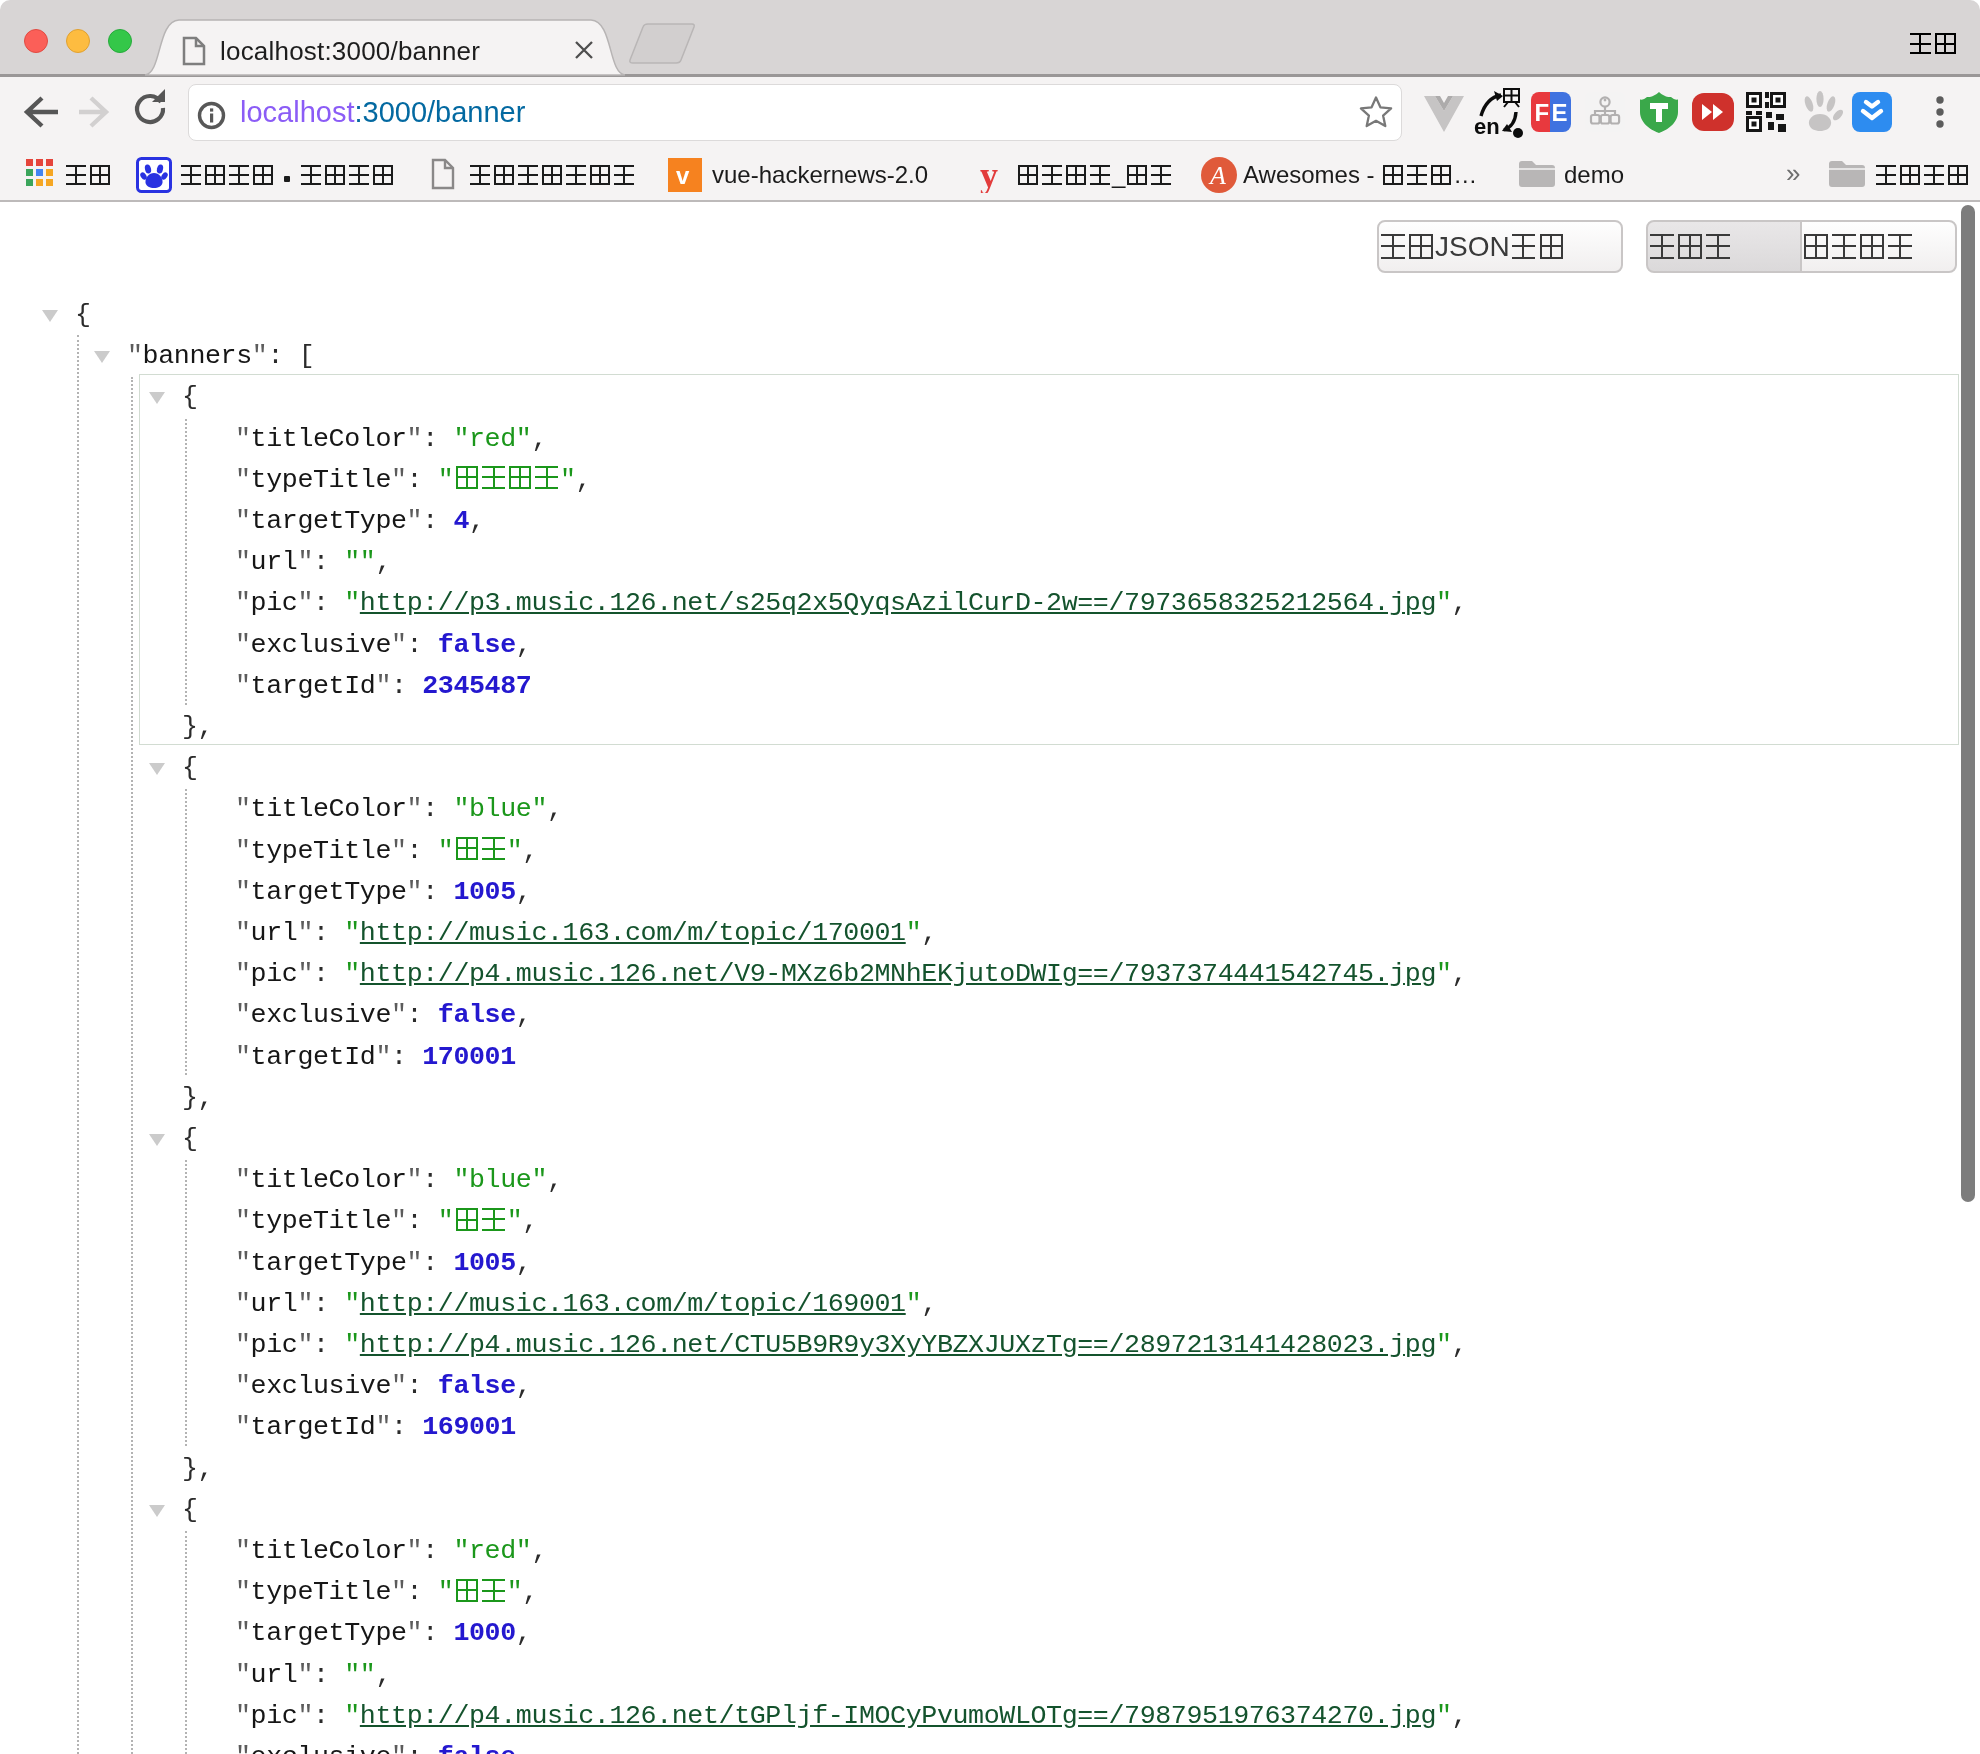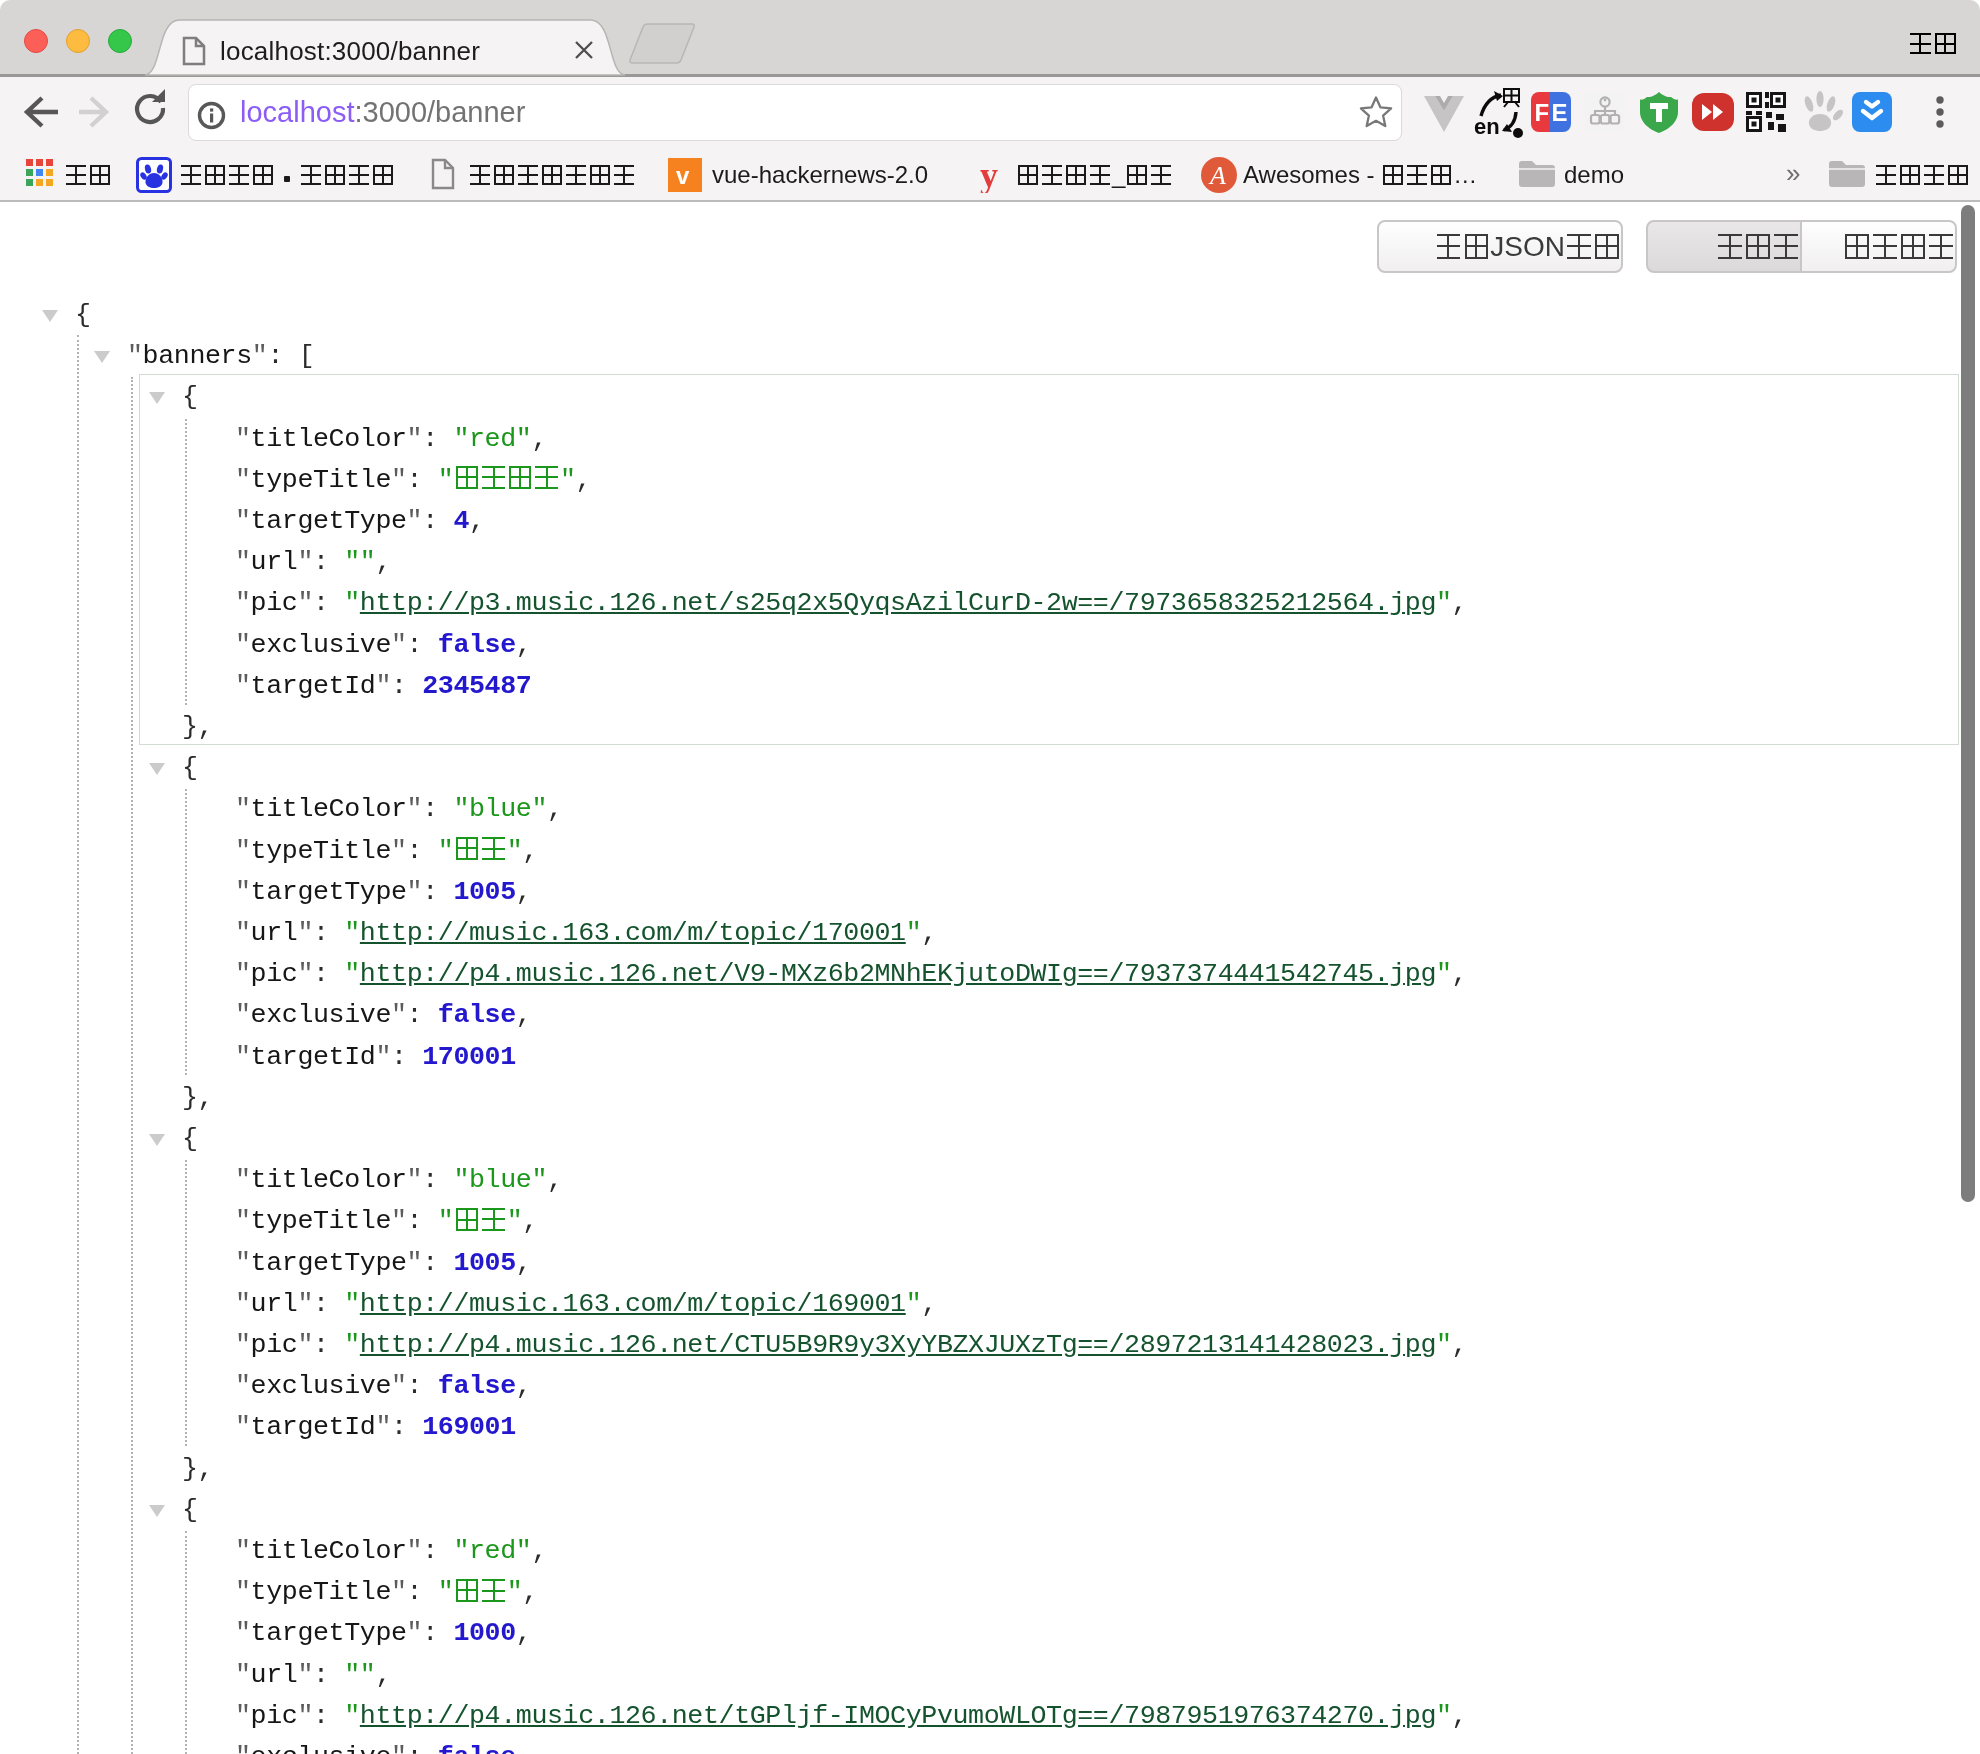--- a/index.html
+++ b/index.html
@@ -9,21 +9,21 @@
 #toolbar{position:absolute;left:0;top:74px;width:1980px;height:74px;background:#f5f3f3}
 #bkbar{position:absolute;left:0;top:148px;width:1980px;height:52px;background:#f5f3f3;
        border-bottom:2px solid #bdbaba}
 .light{position:absolute;top:29px;width:22px;height:22px;border-radius:50%}
 #tabsvg{position:absolute;left:0;top:0}
 .tabtitle{position:absolute;left:220px;top:36px;font-size:26px;color:#1d1d1d;letter-spacing:0.2px}
 .profile{position:absolute;right:22px;top:29px;font-size:25px;color:#000}
 #addrbar{position:absolute;left:188px;top:84px;width:1214px;height:57px;background:#fff;
          border:1.5px solid #dcdada;border-radius:8px;box-sizing:border-box}
 .url{position:absolute;left:240px;top:96px;font-size:29px;color:#2b2b2b}
-.url .dim{color:#737373}
+.url .dim{color:#0369a1}
 .bk{position:absolute;top:158px;font-size:24px;color:#1b1b1b;white-space:nowrap}
 .bkt{top:161px}
 #content a, .a{}
 
 .ln{position:absolute;font-family:"Liberation Mono",monospace;font-size:26.66px;line-height:41.4px;letter-spacing:-0.4px;
     white-space:pre;color:#2b2b2b}
 .ln .p{color:#2b2b2b}
 .ln .q{color:#5c5c5c}
 .ln .k{color:#161616}
 .ln .g{color:#1b971b;color:#1b971b}
@@ -31,21 +31,21 @@
 .ln .a{color:#14532d;text-decoration:underline}
 .tri{position:absolute;width:0;height:0;border-left:8px solid transparent;
      border-right:8px solid transparent;border-top:12px solid #cbcbcb}
 .dot{position:absolute;width:0;border-left:2px dotted #b3b3b3}
 #hoverbox{position:absolute;left:139px;top:374px;width:1820px;height:371px;
           border:1.5px solid #d2dcd2;box-sizing:border-box}
 #sbar{position:absolute;left:1961px;top:205px;width:14px;height:997px;border-radius:7px;
       background:#7d7d7d}
 .btn{position:absolute;top:220px;height:53px;border:2px solid #c9c6c6;border-radius:8px;
      box-sizing:border-box;background:linear-gradient(#fefefe,#f1efef);
-     font-size:28px;color:#3a3a3a;text-align:right;line-height:49px}
+     font-size:28px;color:#3a3a3a;text-align:left;line-height:49px}
 .btn.pressed{background:linear-gradient(#e9e7e8,#dbd9da)}
 s{text-decoration:none}
 .cz{display:inline-block;width:.84em;height:.86em;vertical-align:-.09em;margin:0 .08em;
 background:linear-gradient(90deg,transparent 0 calc(50% - 1px),currentColor calc(50% - 1px) calc(50% + 1px),transparent calc(50% + 1px)),
 linear-gradient(180deg,currentColor 0 2px,transparent 2px calc(50% - 1px),currentColor calc(50% - 1px) calc(50% + 1px),transparent calc(50% + 1px) calc(100% - 2px),currentColor calc(100% - 2px));}
 .cz2{display:inline-block;width:.84em;height:.86em;vertical-align:-.09em;margin:0 .08em;
 box-sizing:border-box;border:2px solid currentColor;
 background:linear-gradient(90deg,transparent 0 calc(50% - 1px),currentColor calc(50% - 1px) calc(50% + 1px),transparent calc(50% + 1px)),
 linear-gradient(180deg,transparent 0 calc(50% - 1px),currentColor calc(50% - 1px) calc(50% + 1px),transparent calc(50% + 1px));}
 .czc{display:inline-block;width:.4em;height:.86em;vertical-align:-.09em;margin:0 .3em;position:relative}

